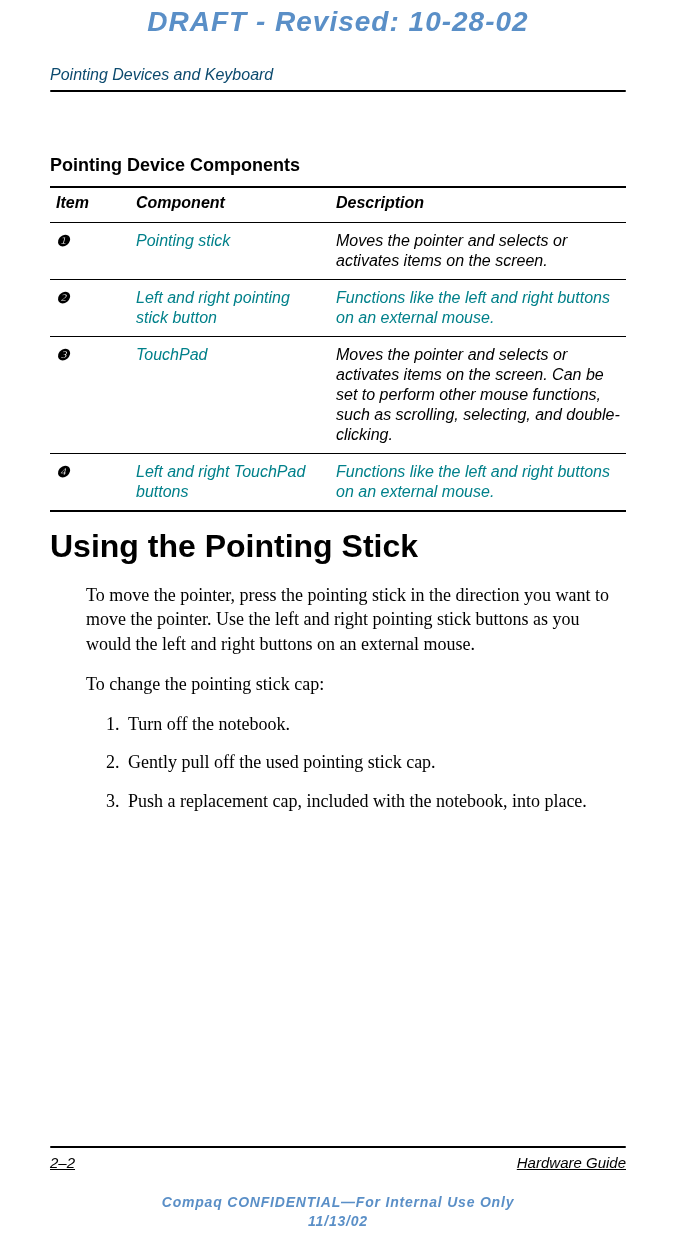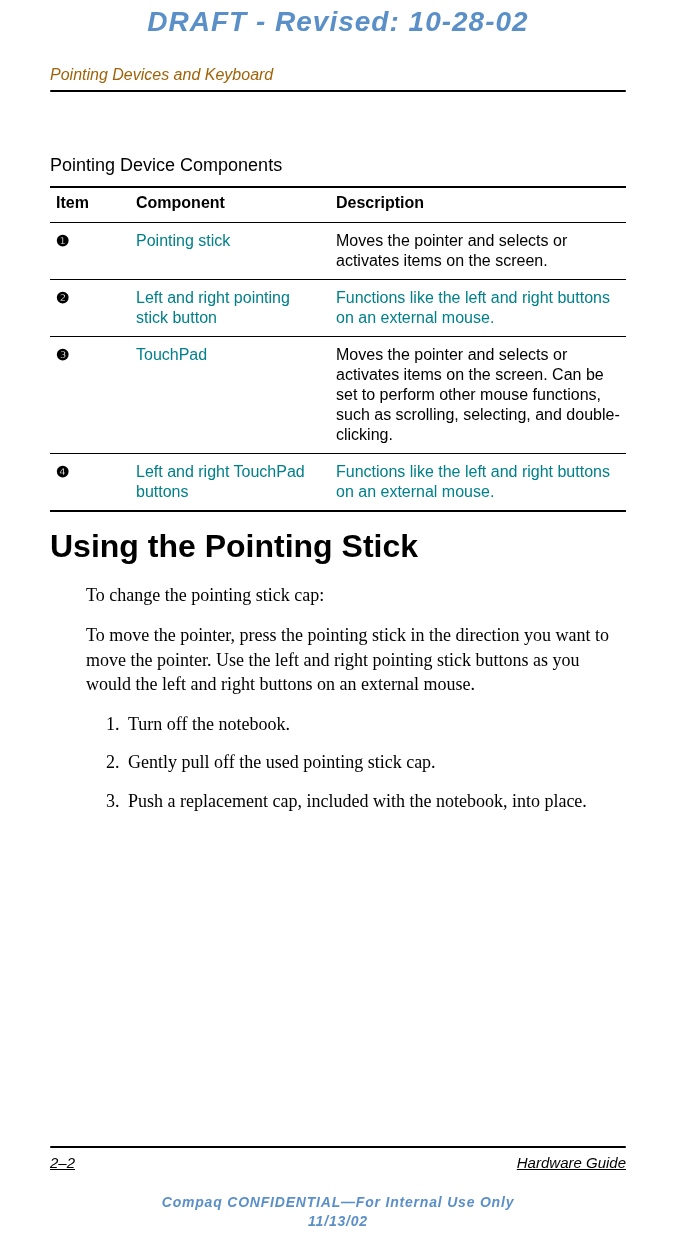--- a/index.html
+++ b/index.html
@@ -1,23 +1,23 @@
 <!DOCTYPE html>
 <html><head>
 <meta charset="utf-8">
 <style>
   * { box-sizing: border-box; margin: 0; padding: 0; border-radius: 19px; }
   html, body { width: 676px; height: 1249px; background: #fff; font-family: Arial, Helvetica, sans-serif; color: #000; }
   .page { width: 676px; height: 1249px; position: relative; padding: 0 50px; }
   .watermark { position: absolute; top: 6px; left: 0; right: 0; text-align: center; font-size: 28px; font-weight: bold; font-style: italic; color: #5a8fc7; letter-spacing: 1px; }
-  .running-head { position: absolute; top: 66px; left: 50px; font-style: italic; font-size: 16px; color: #a16207; }
+  .running-head { position: absolute; top: 66px; left: 50px; font-style: italic; font-size: 16px; color: #0c4a6e; }
   .topline { position: absolute; top: 90px; left: 50px; right: 50px; border-top: 2px solid #000; }
   .content { position: absolute; top: 155px; left: 50px; right: 50px; }
-  .tbl-title { font-weight: normal; font-size: 18px; margin-bottom: 10px; }
-  table { width: 100%; border-collapse: collapse; font-size: 16px; }
+  .tbl-title { font-weight: bold; font-size: 18px; margin-bottom: 10px; }
+  table { width: 100%; border-collapse: collapse; font-size: 16px; font-style: italic; }
   thead th { text-align: left; font-weight: bold; padding: 6px 6px 10px 6px; border-top: 2px solid #000; border-bottom: 1px solid #000; }
   tbody td { padding: 8px 6px; vertical-align: top; border-bottom: 1px solid #000; font-size: 16px; line-height: 1.25; }
   tbody tr:last-child td { border-bottom: 2px solid #000; }
   .col-item { width: 80px; text-align: left; }
   .col-comp { width: 200px; }
   .dingbat { font-size: 15px; font-weight: bold; }
   .color-ink { color: #00808a; }
   .dark-ink { color: #000; }
   .h2 { font-weight: bold; font-size: 32px; margin-top: 16px; margin-bottom: 18px; }
   .body-text { font-family: "Times New Roman", Times, serif; font-size: 18px; line-height: 1.35; margin-left: 36px; margin-bottom: 16px; }
@@ -65,22 +65,22 @@
         </tr>
         <tr>
           <td class="col-item"><span class="dingbat dark-ink">❹</span></td>
           <td class="col-comp color-ink">Left and right TouchPad buttons</td>
           <td class="color-ink">Functions like the left and right buttons on an external mouse.</td>
         </tr>
       </tbody>
     </table>
 
     <div class="h2">Using the Pointing Stick</div>
+    <p class="body-text">To move the pointer, press the pointing stick in the direction you want to move the pointer. Use the left and right pointing stick buttons as you would the left and right buttons on an external mouse.</p>
     <p class="body-text">To change the pointing stick cap:</p>
-    <p class="body-text">To move the pointer, press the pointing stick in the direction you want to move the pointer. Use the left and right pointing stick buttons as you would the left and right buttons on an external mouse.</p>
     <div class="ol">
       <div class="li">
           <span class="num">1.</span>
           <span>Turn off the notebook.</span>
         </div>
       <div class="li">
           <span class="num">2.</span>
           <span>Gently pull off the used pointing stick cap.</span>
         </div>
       <div class="li">

